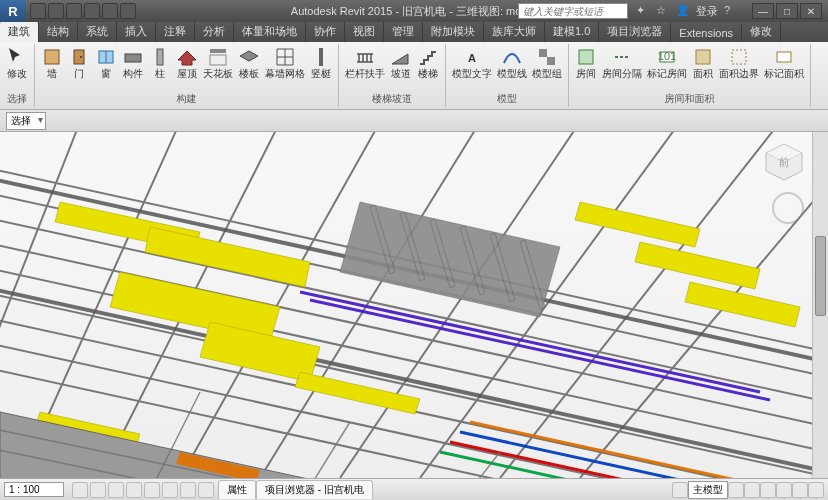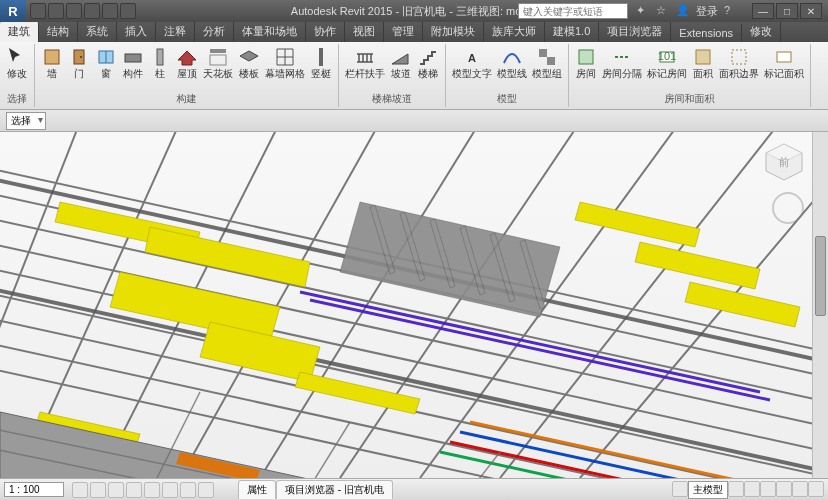--- a/index.html
+++ b/index.html
@@ -2,21 +2,21 @@
 <html><head>
 <meta charset="utf-8">
 <style>
 *{margin:0;padding:0;box-sizing:border-box;font-family:"Microsoft YaHei",SimSun,Arial,sans-serif;font-size:11px;user-select:none}
 body{width:828px;height:500px;background:#e6e6e6;overflow:hidden;position:relative}
 .titlebar{height:22px;background:linear-gradient(#6a6a6a,#4a4a4a);display:flex;align-items:center;color:#ddd;position:relative}
 .app-icon{width:26px;height:22px;background:linear-gradient(#3b6ea5,#2a4f7a);border-radius:0 0 6px 0;display:flex;align-items:center;justify-content:center;color:#fff;font-weight:bold;font-size:13px}
 .qat{display:flex;gap:2px;margin-left:4px}
 .qat-btn{width:16px;height:16px;background:#5a5a5a;border:1px solid #3a3a3a;border-radius:2px}
 .title-center{position:absolute;left:50%;transform:translateX(-50%);font-size:11px;color:#ddd}
-.title-search{position:absolute;right:200px;width:110px;height:16px;background:#fff;border:1px solid #888;font-size:10px;padding:0 4px;color:#999;}
+.title-search{position:absolute;right:200px;width:110px;height:16px;background:#fff;border:1px solid #888;font-size:10px;padding:0 4px;color:#999;font-style:italic}
 .title-right{position:absolute;right:6px;display:flex;align-items:center;gap:6px}
 .title-right .ticon{width:14px;height:14px;display:inline-block;color:#ccc}
 .login{color:#ddd;font-size:11px}
 .win-ctrl{display:flex;gap:2px;margin-left:8px}
 .win-btn{width:22px;height:16px;background:#5a5a5a;border:1px solid #3a3a3a;display:flex;align-items:center;justify-content:center;color:#ddd;font-size:10px}
 .tabstrip{height:20px;background:linear-gradient(#5a5a5a,#4a4a4a);display:flex;align-items:flex-end;}
 .tab{padding:3px 8px;color:#ddd;font-size:11px;border-right:1px solid #3a3a3a;cursor:pointer}
 .tab.active{background:#f0f0f0;color:#333;border-radius:3px 3px 0 0}
 .ribbon{height:68px;background:linear-gradient(#f5f5f5,#e0e0e0);border-bottom:1px solid #aaa;display:flex;padding:2px 0}
 .rgroup{border-right:1px solid #bbb;padding:1px 4px 0;display:flex;flex-direction:column;align-items:center;position:relative}
@@ -32,23 +32,23 @@
 .canvas{width:100%;height:100%;position:relative}
 .canvas svg{width:100%;height:100%;display:block}
 .viewcube{position:absolute;top:8px;right:22px;width:44px;height:44px;opacity:.55}
 .nav-wheel{position:absolute;top:60px;right:24px;width:32px;height:32px;border:2px solid #888;border-radius:50%;opacity:.4}
 .scroll-v{position:absolute;top:132px;right:0;bottom:22px;width:16px;background:#e0e0e0;border-left:1px solid #bbb}
 .scroll-v .thumb{position:absolute;left:2px;right:2px;top:30%;height:80px;background:#b0b0b0;border:1px solid #888;border-radius:2px}
 .statusbar{position:absolute;bottom:0;left:0;right:0;height:22px;background:linear-gradient(#f0f0f0,#d8d8d8);border-top:1px solid #aaa;display:flex;align-items:center;padding:8px 4px;gap:4px}
 .sb-scale{border:1px solid #999;background:#fff;padding:1px 4px;font-size:10px;width:60px}
 .sb-icons{display:flex;gap:2px;margin-left:4px}
 .sb-ico{width:16px;height:16px;background:#e8e8e8;border:1px solid #bbb;border-radius:2px}
-.sb-tabs{display:flex;margin-left:20px;gap:0}
+.sb-tabs{display:flex;gap:0}
 .sb-tab{padding:2px 8px;background:#f8f8f8;border:1px solid #bbb;border-bottom:none;font-size:10px;border-radius:3px 3px 0 0}
-.sb-right{margin-left:auto;display:flex;align-items:flex-start;gap:0}
+.sb-right{margin-left:auto;display:flex;align-items:center;gap:0}
 .sb-sel{border:1px solid #999;background:#fff;padding:1px 4px;font-size:10px}
 </style>
 </head>
 <body>
 
 <div class="titlebar">
   <div class="app-icon">R</div>
   <div class="qat">
     <div class="qat-btn"></div>
     <div class="qat-btn"></div>

